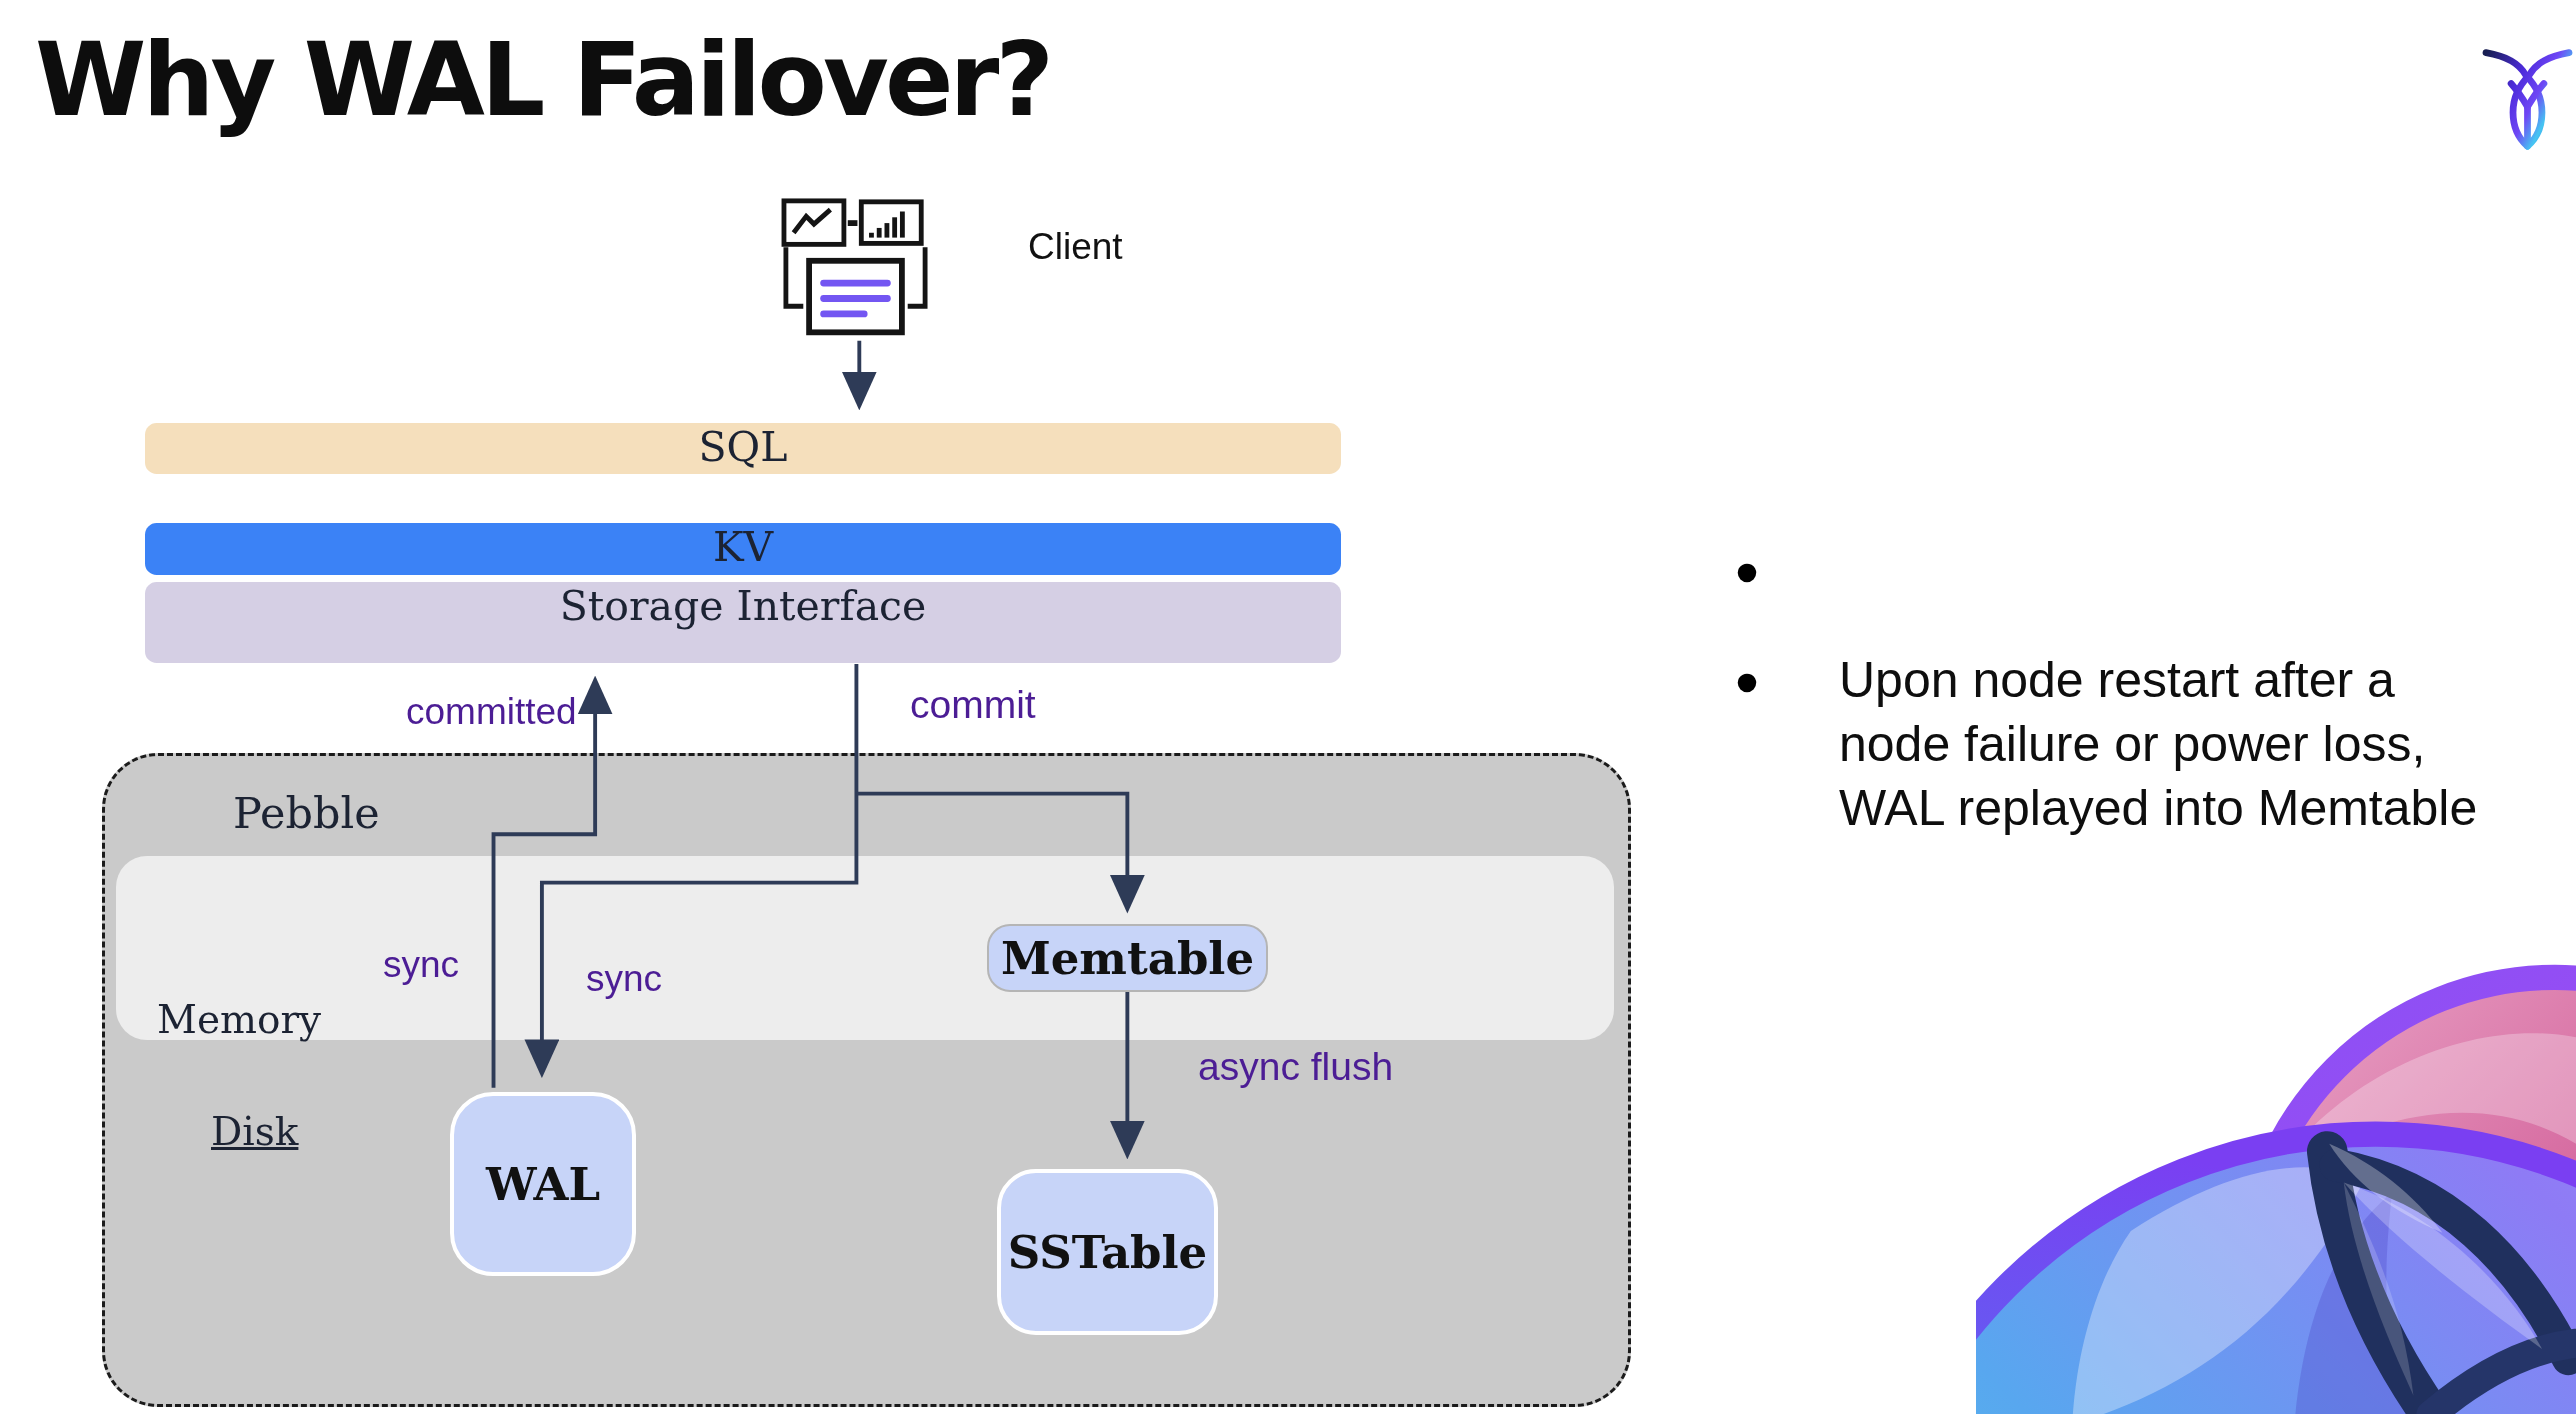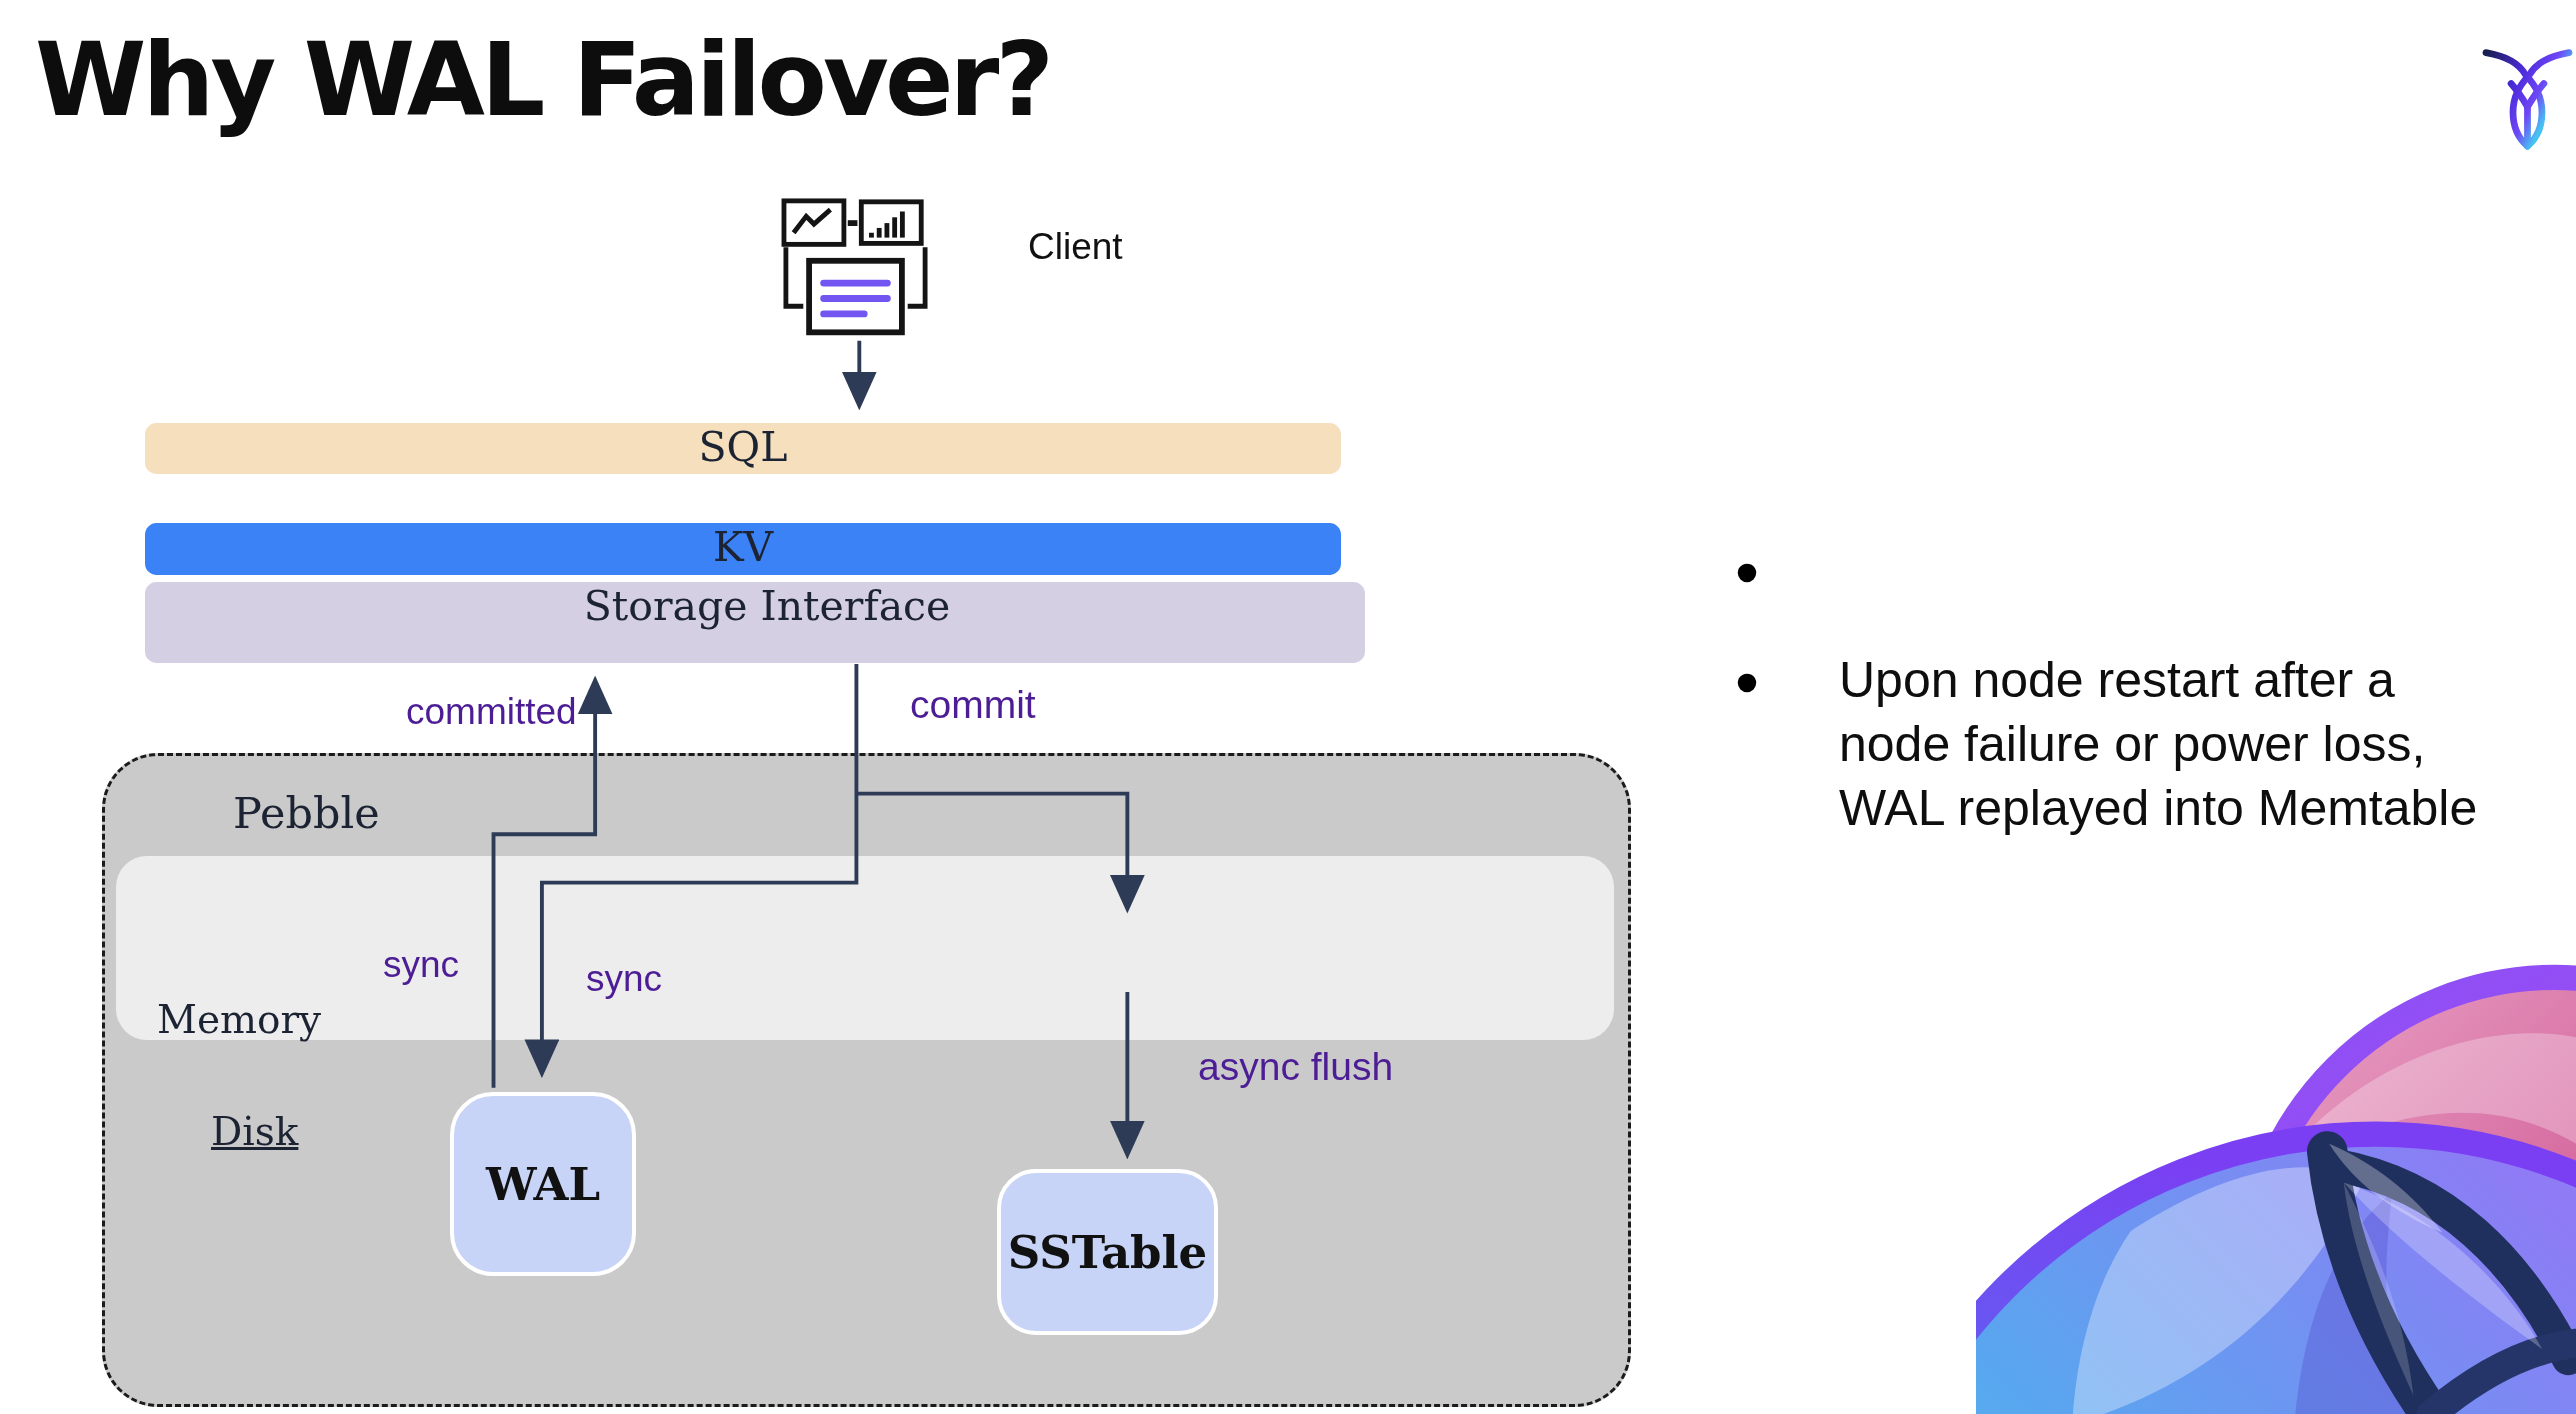--- a/index.html
+++ b/index.html
@@ -12,21 +12,21 @@
 
   
   .client-label{position:absolute;left:1028px;top:226px;font-size:37px;color:#111;}
 
   
   .bar{position:absolute;left:145px;width:1196px;border-radius:11.6px;
        display:flex;align-items:flex-start;justify-content:center;
        font-family:"DejaVu Serif","Liberation Serif",serif;font-size:41px;color:#1c2333;}
   .bar-sql{top:423px;height:51px;}
   .bar-kv{top:507px;height:52px;}
-  .bar-storage{top:582px;height:81px;padding-left:24px;}
+  .bar-storage{top:582px;height:81px;}
 
   
   .pebble{position:absolute;left:102px;top:753px;width:1529px;height:654px;
           background:#cacaca;border:3.9px dashed #1b1b1b;border-radius:56px;box-sizing:border-box;}
   .memory-region{position:absolute;left:116px;top:856px;width:1498px;height:184px;
           background:#ededed;border-radius:31px;}
   .zone-label{position:absolute;font-family:"DejaVu Serif","Liberation Serif",serif;color:#1c2333;}
   .lbl-pebble{left:233px;top:788px;font-size:43px;}
   .lbl-memory{left:157px;top:997px;font-size:39px;}
   .lbl-disk{left:211px;top:1109px;font-size:39px;text-decoration:underline;}
@@ -135,20 +135,23 @@
     </defs>
     <path class="edge" d="M888,352 L888,418" marker-end="url(#arrow)"></path>
     <path class="edge" d="M510,1124 L510,862 L615,862 L615,704" marker-end="url(#arrow)"></path>
     <path class="edge" d="M885,686 L885,912 L560,912 L560,1108" marker-end="url(#arrow)"></path>
     <path class="edge" d="M885,820 L1165,820 L1165,938" marker-end="url(#arrow)"></path>
     <path class="edge" d="M1165,1025 L1165,1192" marker-end="url(#arrow)"></path>
   </svg>
 
   <div class="blue-box box-wal">
     <span>WAL</span>
+  </div>
+  <div class="blue-box box-memtable">
+    <span>Memtable</span>
   </div>
   <div class="blue-box box-sstable">
     <span>SSTable</span>
   </div>
 
   <div class="edge-label lbl-committed">committed</div>
   <div class="edge-label lbl-commit">commit</div>
   <div class="edge-label lbl-sync-left">sync</div>
   <div class="edge-label lbl-sync-right">sync</div>
   <div class="edge-label lbl-async">async flush</div>

